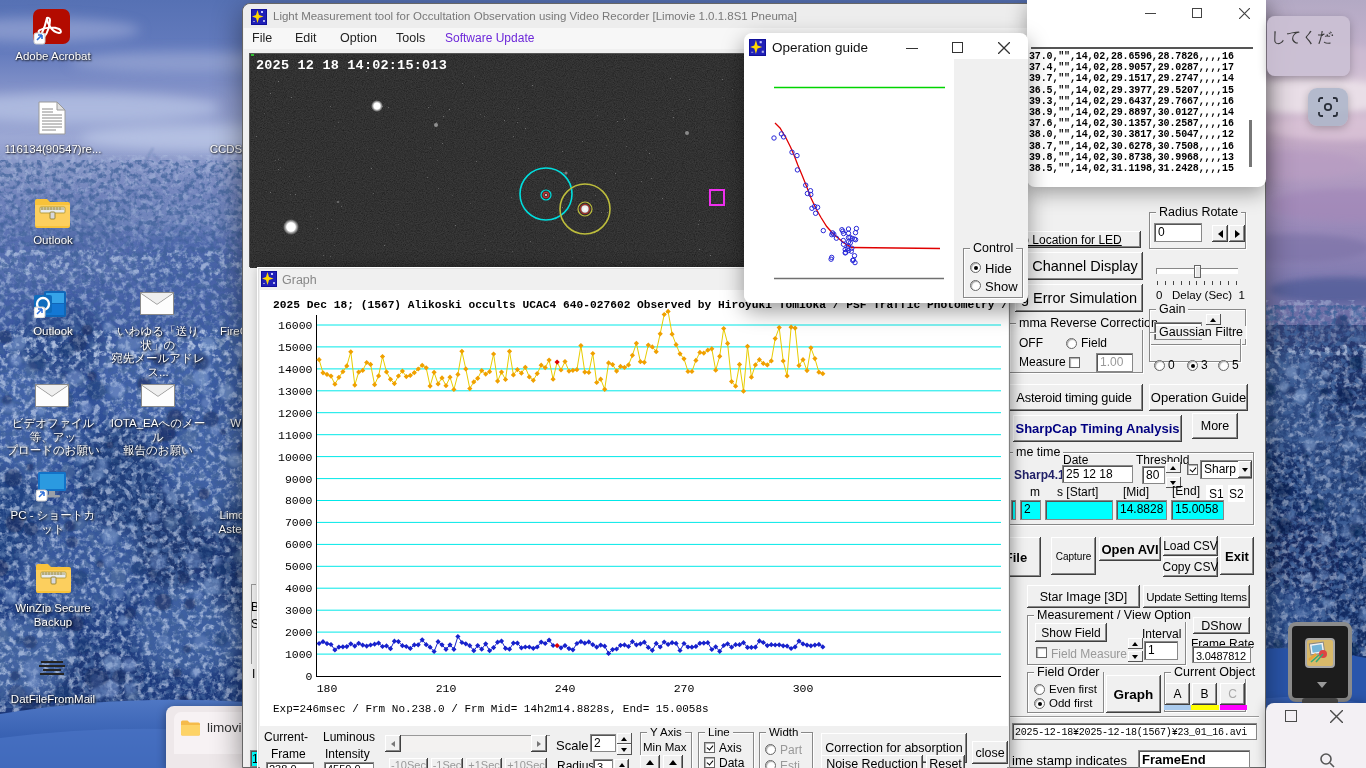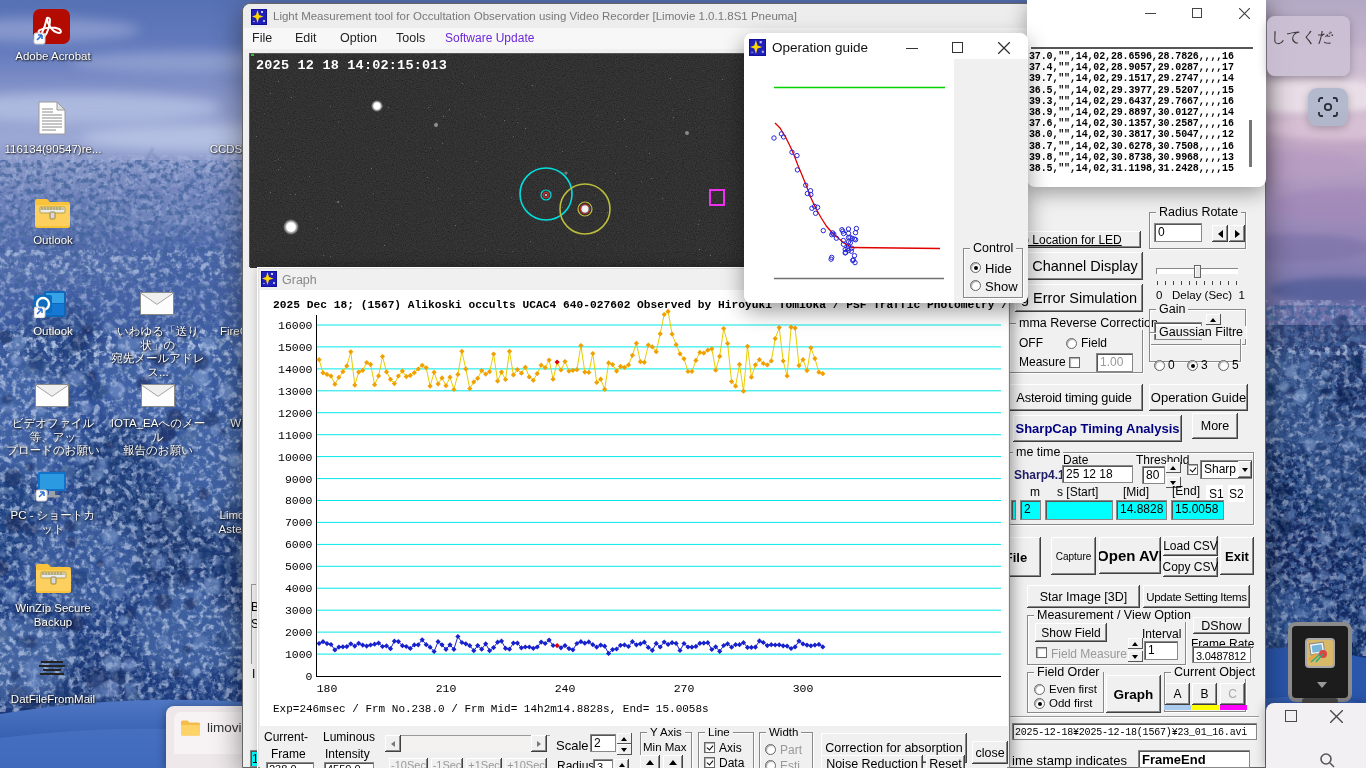--- a/index.html
+++ b/index.html
@@ -868,21 +868,21 @@
       <div class="lab" style="left:966px;top:483px">S1</div>
       <div class="abs" style="left:985px;top:481px;width:17px;height:17px;background:#fff"></div>
       <div class="lab" style="left:986px;top:483px">S2</div>
       <div class="fld cyan" style="left:768px;top:496px;width:5px;height:20px;padding:0"></div>
       <div class="fld cyan" style="left:777px;top:496px;width:21px;height:20px">2</div>
       <div class="fld cyan" style="left:802px;top:496px;width:68px;height:20px"></div>
       <div class="fld cyan" style="left:873px;top:496px;width:51px;height:20px">14.8828</div>
       <div class="fld cyan" style="left:928px;top:496px;width:53px;height:20px">15.0058</div>
       <div class="btn" style="left:748px;top:533px;width:50px;height:40px;font-weight:bold;font-size:13px">File</div>
       <div class="btn" style="left:808px;top:533px;width:45px;height:38px;font-size:10px">Capture</div>
-      <div class="btn" style="left:856px;top:533px;width:62px;height:37px;font-weight:bold;font-size:15px">Open AVI</div>
+      <div class="btn" style="left:856px;top:533px;width:62px;height:24px;font-weight:bold;font-size:13px">Open AVI</div>
       <div class="btn" style="left:920px;top:532px;width:55px;height:20px;font-size:12px">Load CSV</div>
       <div class="btn" style="left:920px;top:553px;width:55px;height:20px;font-size:12px">Copy CSV</div>
       <div class="btn" style="left:977px;top:533px;width:34px;height:38px;font-weight:bold;font-size:13px">Exit</div>
       <div class="btn" style="left:784px;top:581px;width:113px;height:23px;font-size:12.5px">Star Image [3D]</div>
       <div class="btn" style="left:900px;top:581px;width:107px;height:23px;font-size:11.5px;letter-spacing:-0.35px">Update Setting Items</div>
       <div class="gb" style="left:784px;top:611px;width:159px;height:50px">
         <span>Measurement / View Option</span>
       </div>
       <div class="btn" style="left:792px;top:619px;width:72px;height:19px;font-size:12px">Show Field</div>
       <div class="chk" style="left:793px;top:643px"></div>

